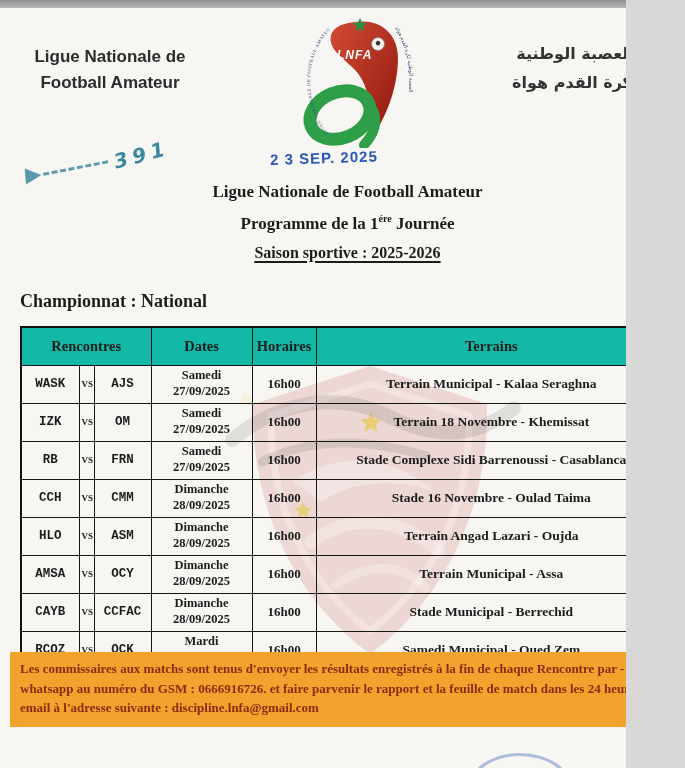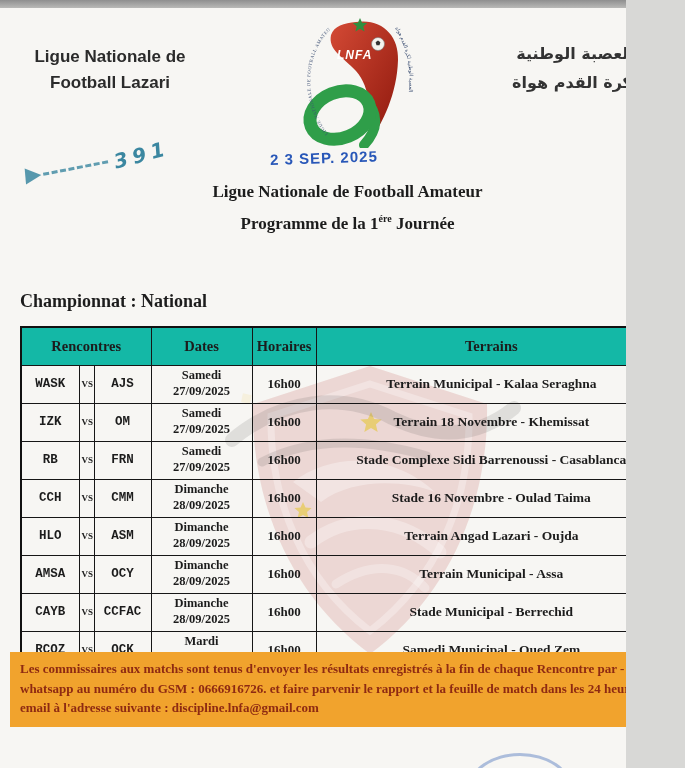--- a/index.html
+++ b/index.html
@@ -115,21 +115,21 @@
     </g>
   </svg>
   <svg class="wm wm-callig" width="300" height="95" viewBox="0 0 300 95">
     <path d="M10 62 C60 20 120 14 170 40 C220 64 260 56 292 30" stroke="#444" stroke-width="14" fill="none" stroke-linecap="round"></path>
     <path d="M40 84 C90 58 150 62 205 78" stroke="#444" stroke-width="9" fill="none" stroke-linecap="round"></path>
     <rect x="20" y="16" width="9" height="9" fill="#f0c53a" transform="rotate(12 24 20)" opacity="0.9"></rect>
   </svg>
 
   <div class="org-fr">
     <div>Ligue Nationale de</div>
-    <div>Football Lazari</div>
+    <div>Football Amateur</div>
   </div>
 
   <div class="logo-wrap">
     <svg width="124" height="134" viewBox="0 0 124 134">
       <defs>
         <linearGradient id="redg" x1="0" y1="0" x2="1" y2="1">
           <stop offset="0" stop-color="#d44a35"></stop>
           <stop offset="1" stop-color="#8d170c"></stop>
         </linearGradient>
         <path id="larc" d="M30 120 C6 88 6 42 32 16" fill="none"></path>
@@ -162,20 +162,21 @@
 
   <div class="handwritten">
     <span class="hand-tri"></span>
     <span class="hand-dashes"></span>
     <span class="hand-num">391</span>
   </div>
 
   <div class="title-block">
     <div class="title-l1">Ligue Nationale de Football Amateur</div>
     <div class="title-l2"><span>Programme de la 1</span><sup>ére</sup><span> Journée</span></div>
+    <div class="title-l3"><span>Saison sportive : 2025-2026</span></div>
   </div>
 
   <div class="section-label">Championnat : National</div>
 
   <table class="matches">
     <colgroup>
       <col style="width:58px">
         <col style="width:15px">
         <col style="width:57px">
       <col style="width:101px">

